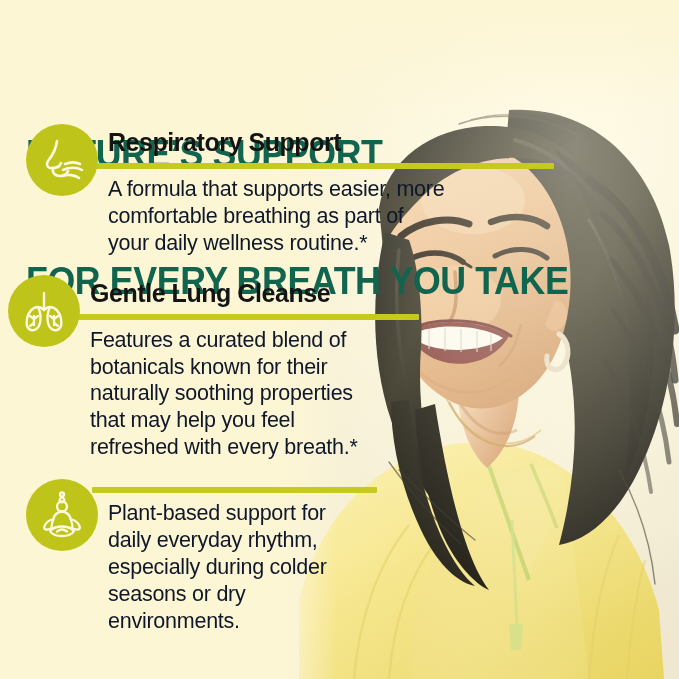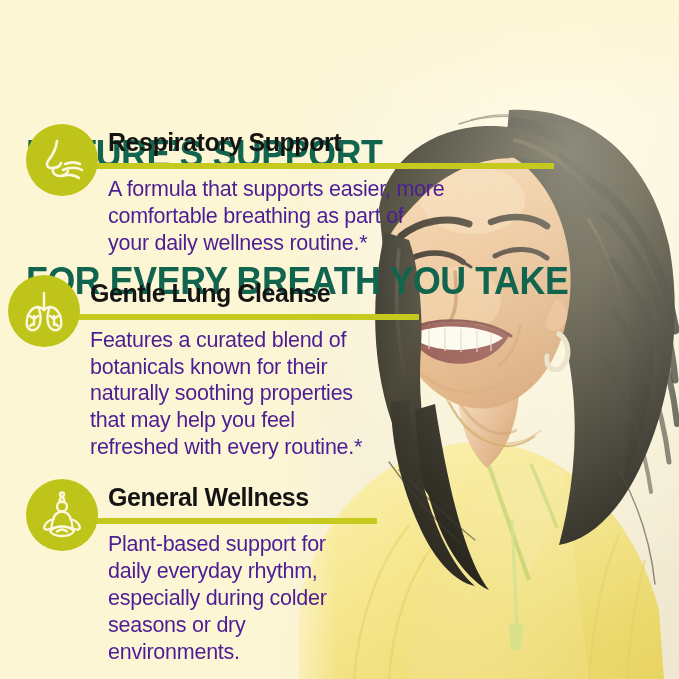--- a/index.html
+++ b/index.html
@@ -110,21 +110,21 @@
     margin: 6px 0 0 0;
     white-space: nowrap;
   }
   .feature-rule {
     height: 6px;
     background: #c6ca1f;
     margin: 8px 0 0 -16px;
     border-radius: 1px;
   }
   .feature-text {
-    color: #4c1d95;
+    color: #0f172a;
     font-size: 21.5px;
     line-height: 1.25;
     margin: 7px 0 0 0;
     letter-spacing: -0.25px;
     white-space: pre-line;
   }
 
   
   .feature[data-idx="0"] .feature-rule { width: 462px; }
   .feature[data-idx="1"] .feature-rule { width: 345px; }
@@ -336,21 +336,21 @@
             </g>
           </svg>
         </div>
         <div class="feature-body">
           <div class="feature-title">Gentle Lung Cleanse</div>
           <div class="feature-rule"></div>
           <p class="feature-text">Features a curated blend of
 botanicals known for their
 naturally soothing properties
 that may help you feel
-refreshed with every routine.*</p>
+refreshed with every breath.*</p>
         </div>
       </div>
     </div>
 
     <div class="feature" data-idx="2">
       <div class="feature-row">
         <div class="icon-badge">
           <svg width="52" height="52" viewBox="0 0 52 52" aria-hidden="true">
             <g fill="none" stroke="#fdf8e0" stroke-width="2.3" stroke-linecap="round" stroke-linejoin="round">
               <circle cx="26" cy="5.5" r="2"></circle>
@@ -360,21 +360,20 @@
               <path d="M26 22.5 C31 23 34 26 35 31 C36 34 36.5 37 36.5 39"></path>
               <path d="M17.5 30 C14 31 10 33 8.5 37 C7.5 39.5 9 41 11.5 40.5 L19 38.5"></path>
               <path d="M34.5 30 C38 31 42 33 43.5 37 C44.5 39.5 43 41 40.5 40.5 L33 38.5"></path>
               <path d="M14 42 C17 39 21 37.5 26 37.5 C31 37.5 35 39 38 42"></path>
               <path d="M14 42 C16 45.5 20 47 26 47 C32 47 36 45.5 38 42"></path>
               <path d="M21 42.5 C23 41 24.5 40.5 26 40.5 C27.5 40.5 29 41 31 42.5"></path>
             </g>
           </svg>
         </div>
         <div class="feature-body">
-          <div class="feature-title">General Wellness</div>
           <div class="feature-rule"></div>
           <p class="feature-text">Plant-based support for
 daily everyday rhythm,
 especially during colder
 seasons or dry
 environments.</p>
         </div>
       </div>
     </div>
 

